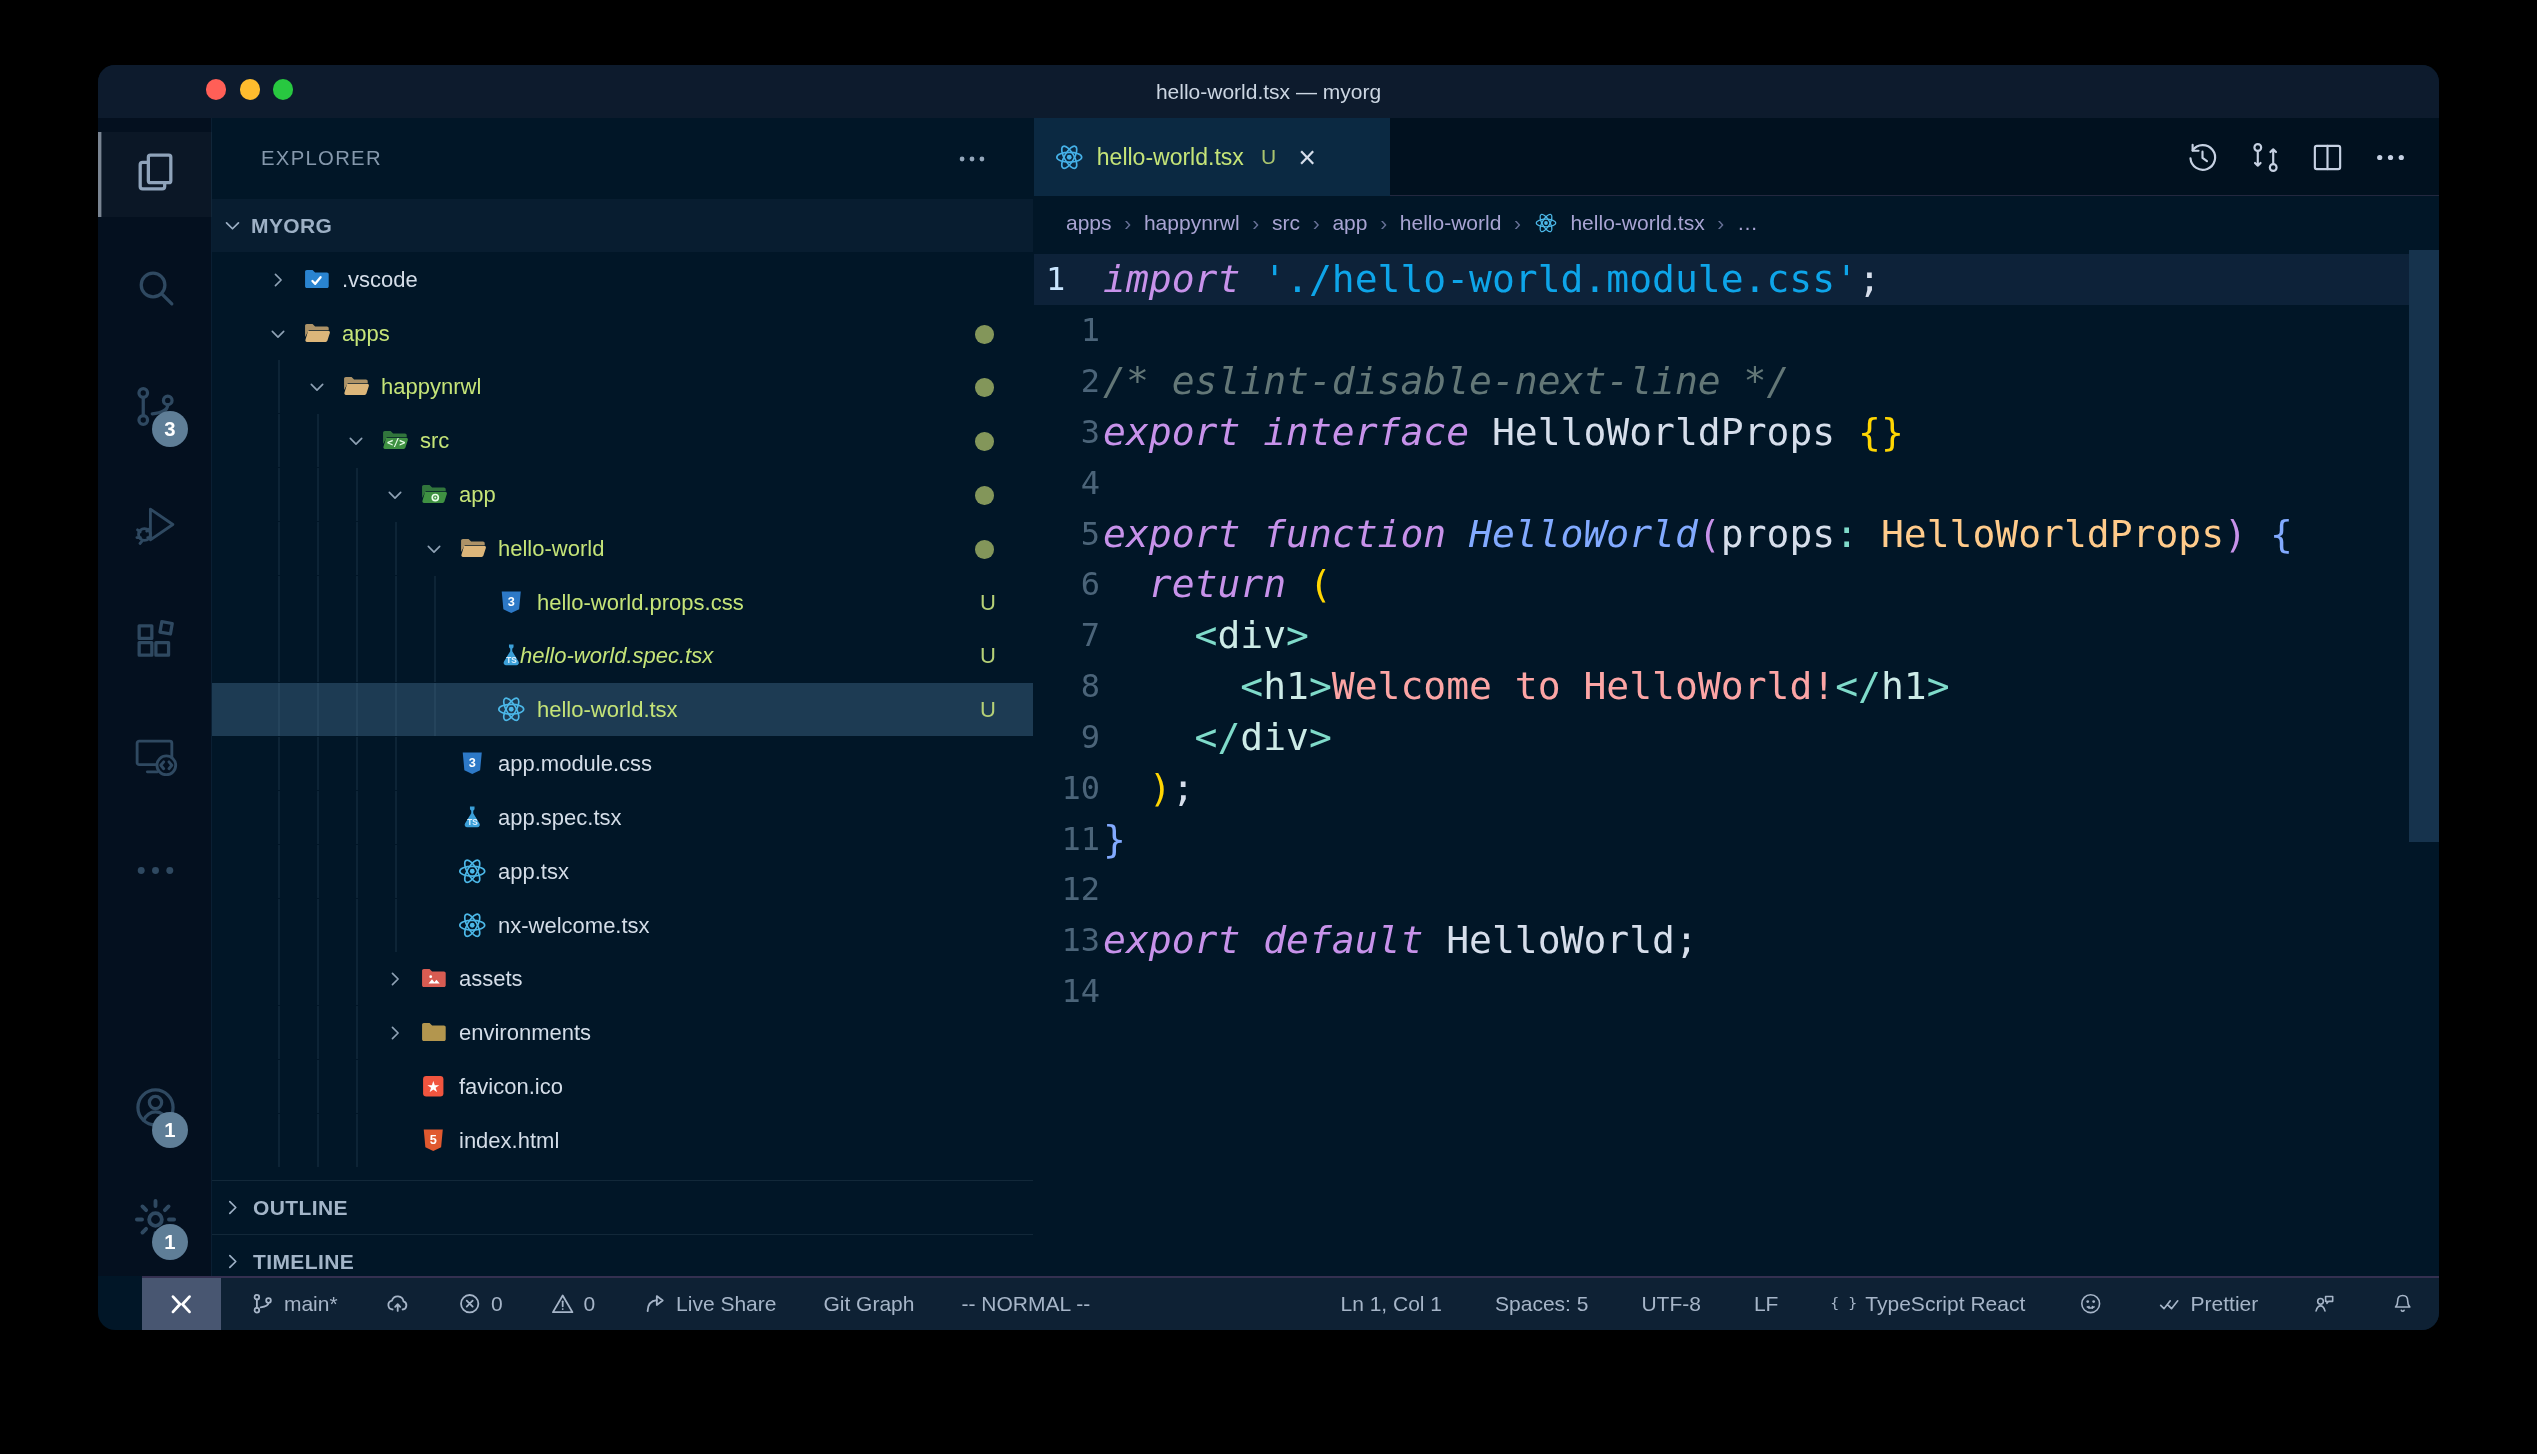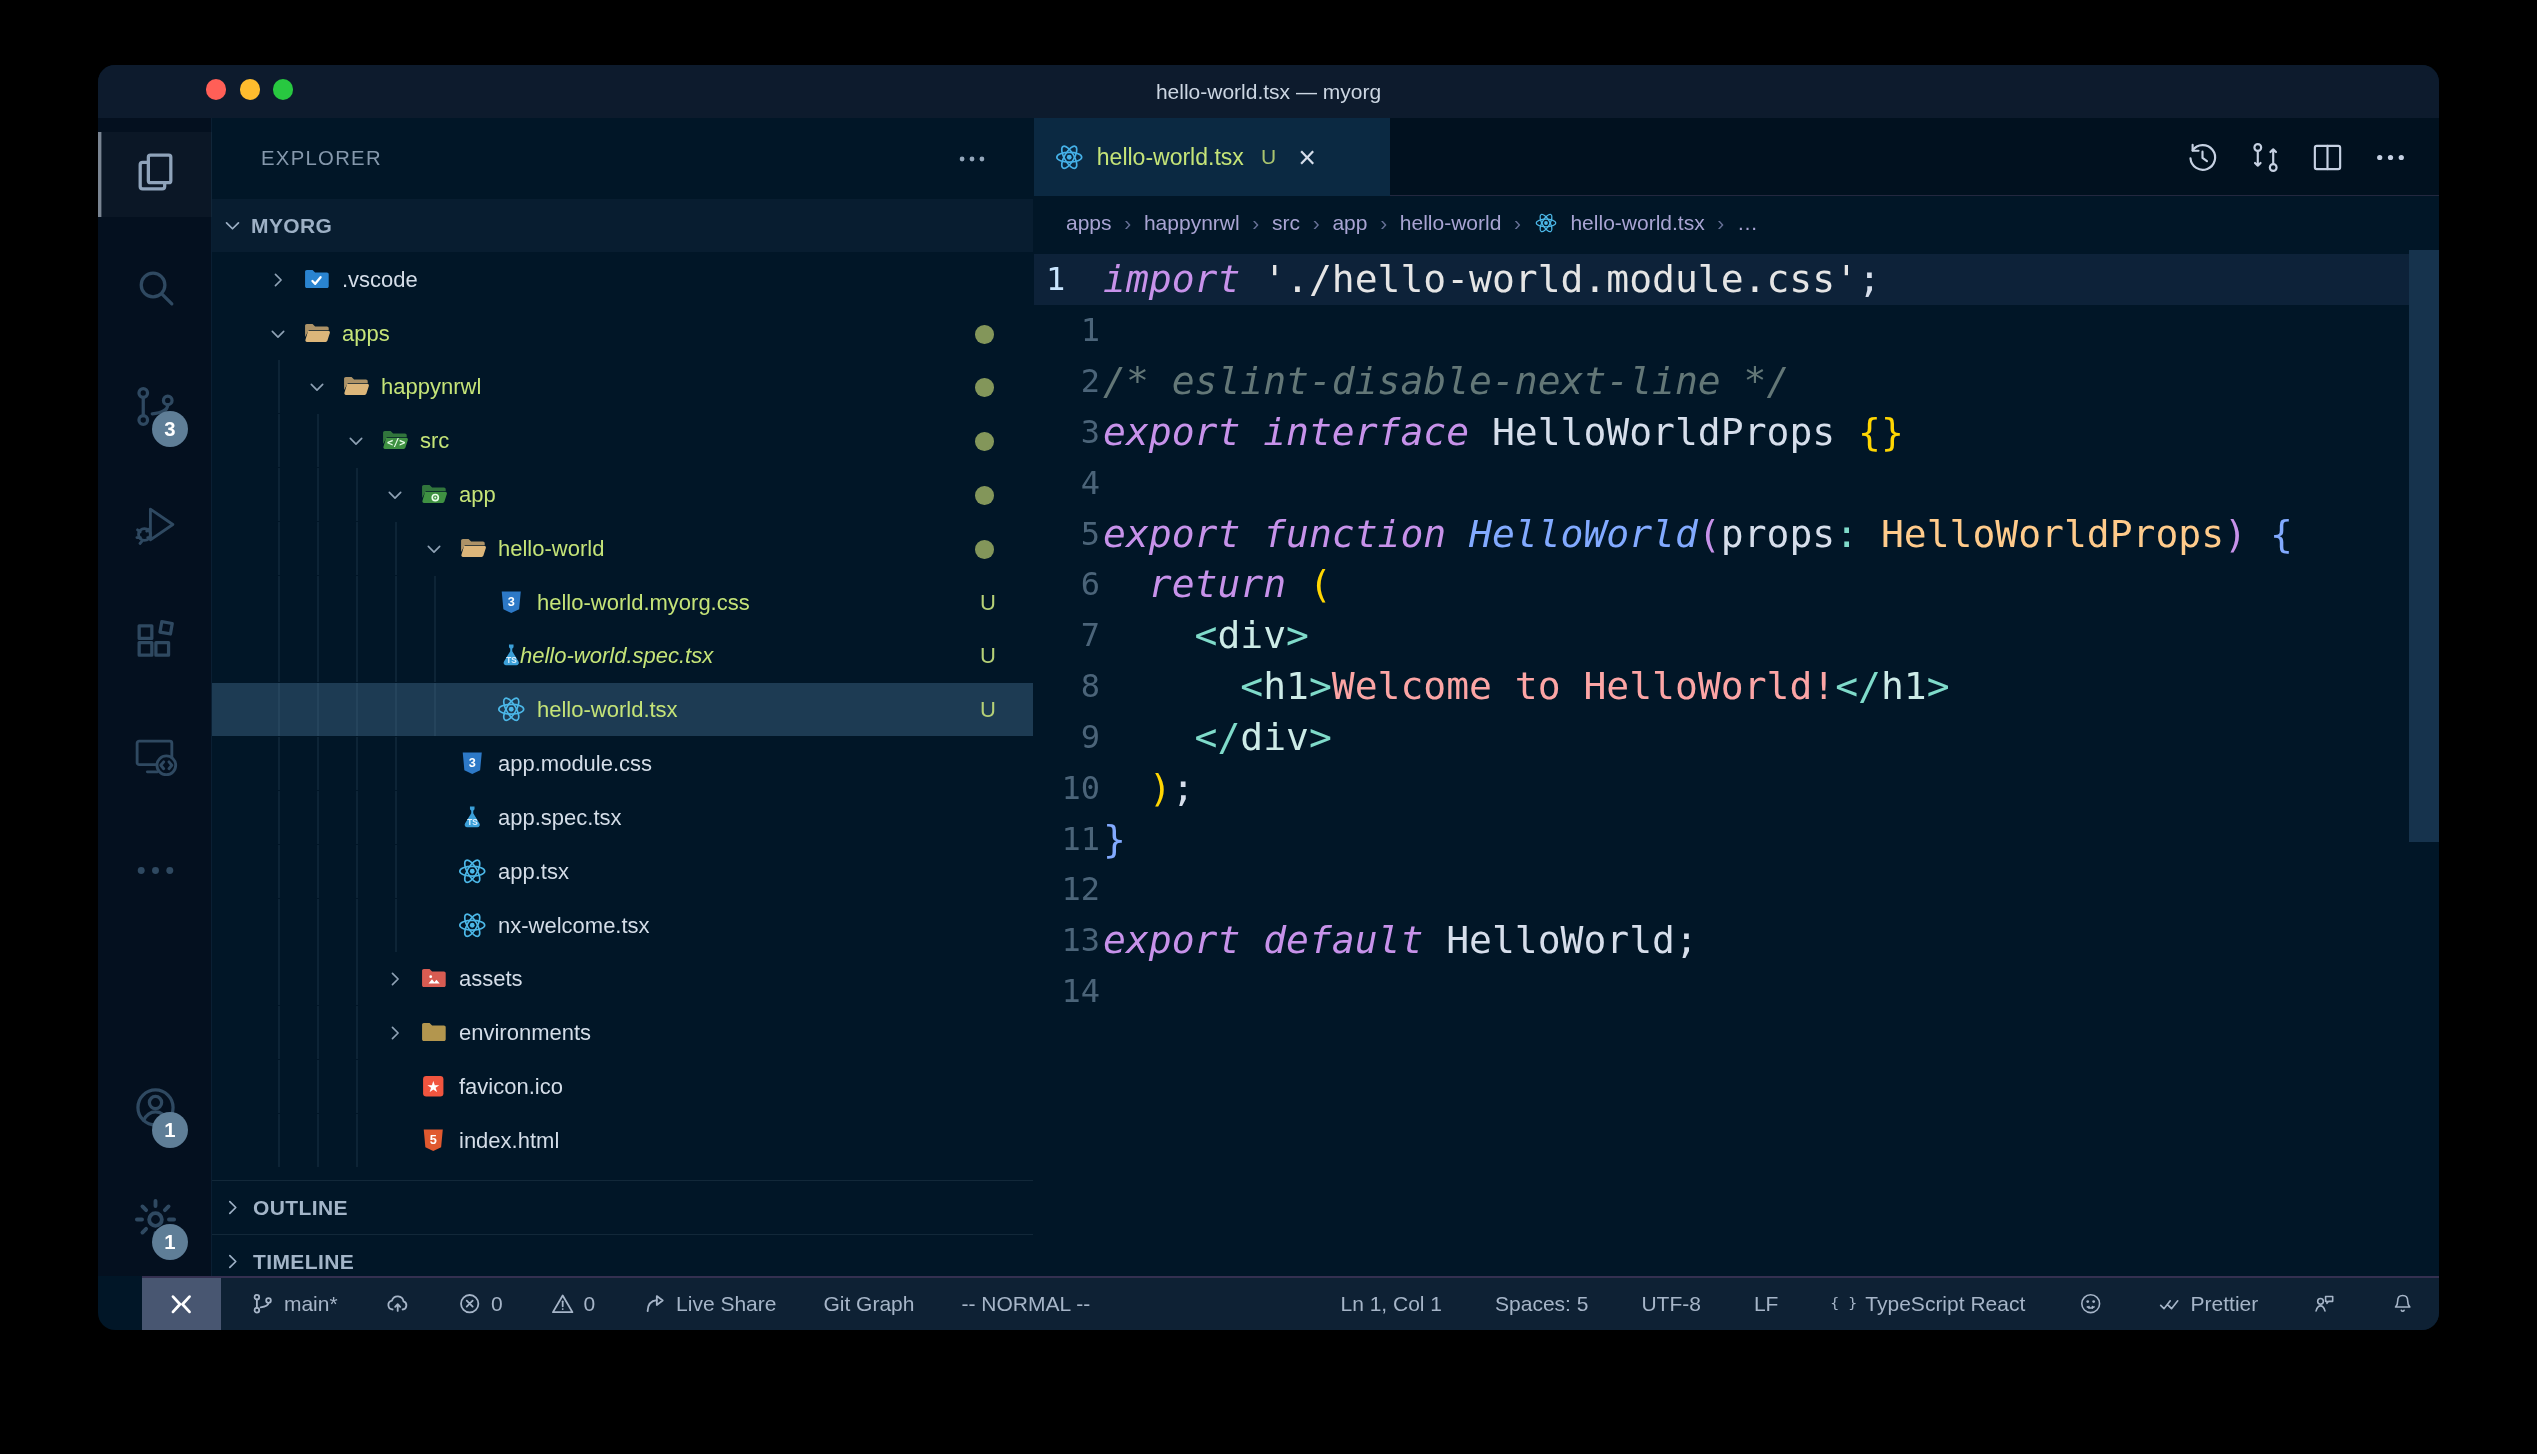--- a/index.html
+++ b/index.html
@@ -65,21 +65,21 @@
   .codearea{position:absolute;left:0;right:0;top:132px;bottom:0;}
   .code-row{position:absolute;left:0;right:0;height:51px;}
   .code-row.current{background:rgba(103,119,183,.13);}
   .gutter{position:absolute;left:12px;width:54px;text-align:right;font-family:"DejaVu Sans Mono",monospace;
           font-size:32px;line-height:51px;color:#4b6479;}
   .gutter.active{text-align:left;color:#c9e5fd;}
   .code-text{position:absolute;left:69px;top:0;font-family:"DejaVu Sans Mono",monospace;
              font-size:38px;line-height:51px;white-space:pre;}
   .tk-kw{color:#c792ea;font-style:italic;}
   .tk-cm{color:#637777;font-style:italic;}
-  .tk-str{color:#e5e5e5;text-align:center;}
+  .tk-str{color:#0ea5e9;text-align:center;}
   .tk-p{color:#d6deeb;}
   .tk-fn{color:#82aaff;font-style:italic;}
   .tk-type{color:#ffcb8b;}
   .tk-gold{color:#ffd602;}
   .tk-blue{color:#82aaff;}
   .tk-pink{color:#c792ea;}
   .tk-tagb{color:#7fdbca;}
   .tk-tag{color:#cdebe7;}
   .tk-txt{color:#fca5a5;}
   .tk-teal{color:#7fdbca;}
@@ -302,21 +302,21 @@
           <div class="t-guide" style="left: 105px;"></div>
           <div class="t-guide" style="left: 144px;"></div>
           <div class="t-guide" style="left: 183px;"></div>
           <div class="t-guide" style="left: 222px;"></div>
           <div class="t-icon" style="left: 284px;">
             <svg viewBox="0 0 24 24" fill="none" stroke="currentColor" stroke-width="1.6" stroke-linecap="round" stroke-linejoin="round">
               <path d="M4.5 3.5h15l-1.3 14L12 20.5l-6.2-3z" fill="#2d79c7" stroke="none"></path>
               <text x="12" y="15" font-size="10" font-weight="bold" fill="#fff" stroke="none" text-anchor="middle" font-family="Liberation Sans, sans-serif">3</text>
             </svg>
           </div>
-          <div class="t-label green" style="left: 325px;">hello-world.myorg.css</div>
+          <div class="t-label green" style="left: 325px;">hello-world.props.css</div>
           <div class="badge-u">U</div>
         </div>
         <div class="tree-row" style="top: 511px;">
           <div class="t-guide" style="left: 66px;"></div>
           <div class="t-guide" style="left: 105px;"></div>
           <div class="t-guide" style="left: 144px;"></div>
           <div class="t-guide" style="left: 183px;"></div>
           <div class="t-guide" style="left: 222px;"></div>
           <div class="t-icon" style="left: 284px;">
             <svg viewBox="0 0 24 24" fill="none" stroke="currentColor" stroke-width="1.6" stroke-linecap="round" stroke-linejoin="round">

